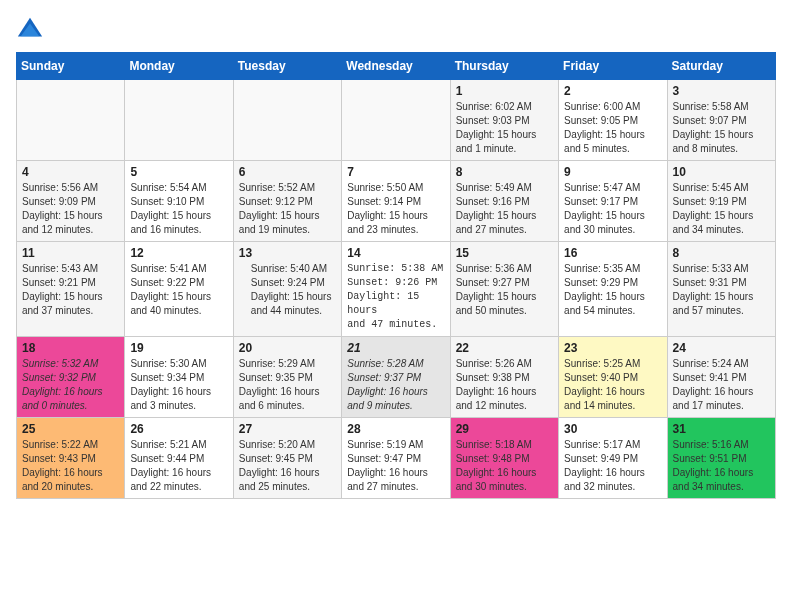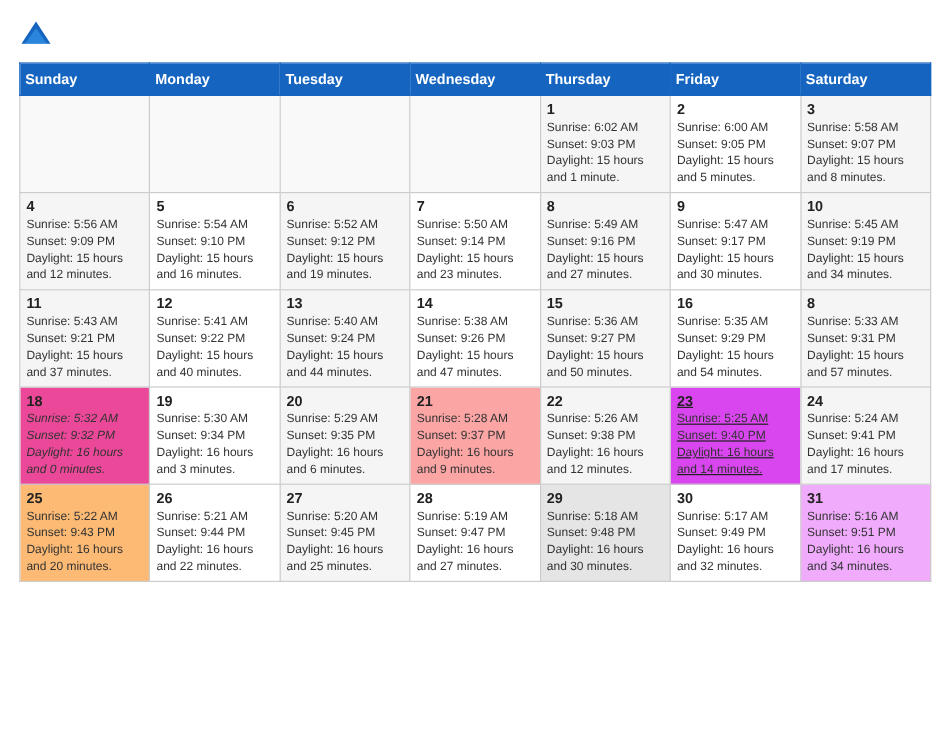--- a/index.html
+++ b/index.html
@@ -220,28 +220,28 @@
         </td>
         <td style="background: rgb(255, 255, 255);">
           <span class="day-number">12</span>
           <div class="cell-content" style="white-space: pre-line;">Sunrise: 5:41 AM
 Sunset: 9:22 PM
 Daylight: 15 hours
 and 40 minutes.</div>
         </td>
         <td style="background: rgb(245, 245, 245);">
           <span class="day-number">13</span>
-          <div class="cell-content" style="white-space: pre-line;">Sunrise: 5:40 AM
+          <div class="cell-content" style="white-space: pre-line; margin-left: 12px;">Sunrise: 5:40 AM
 Sunset: 9:24 PM
 Daylight: 15 hours
 and 44 minutes.</div>
         </td>
         <td style="background: rgb(255, 255, 255);">
           <span class="day-number">14</span>
-          <div class="cell-content" style="white-space: pre-line;">Sunrise: 5:38 AM
+          <div class="cell-content" style="white-space: pre-line; font-family: Liberation Mono, monospace;">Sunrise: 5:38 AM
 Sunset: 9:26 PM
 Daylight: 15 hours
 and 47 minutes.</div>
         </td>
         <td style="background: rgb(245, 245, 245);">
           <span class="day-number">15</span>
           <div class="cell-content" style="white-space: pre-line;">Sunrise: 5:36 AM
 Sunset: 9:27 PM
 Daylight: 15 hours
 and 50 minutes.</div>
@@ -276,35 +276,35 @@
 Daylight: 16 hours
 and 3 minutes.</div>
         </td>
         <td style="background: rgb(245, 245, 245);">
           <span class="day-number">20</span>
           <div class="cell-content" style="white-space: pre-line;">Sunrise: 5:29 AM
 Sunset: 9:35 PM
 Daylight: 16 hours
 and 6 minutes.</div>
         </td>
-        <td style="background: #fca5a5;">
+        <td style="background: #e5e5e5; font-style: italic;">
           <span class="day-number">21</span>
           <div class="cell-content" style="white-space: pre-line;">Sunrise: 5:28 AM
 Sunset: 9:37 PM
 Daylight: 16 hours
 and 9 minutes.</div>
         </td>
         <td style="background: rgb(245, 245, 245);">
           <span class="day-number">22</span>
           <div class="cell-content" style="white-space: pre-line;">Sunrise: 5:26 AM
 Sunset: 9:38 PM
 Daylight: 16 hours
 and 12 minutes.</div>
         </td>
-        <td style="background: #d946ef; text-decoration: underline;">
+        <td style="background: #fef9c3;">
           <span class="day-number">23</span>
           <div class="cell-content" style="white-space: pre-line;">Sunrise: 5:25 AM
 Sunset: 9:40 PM
 Daylight: 16 hours
 and 14 minutes.</div>
         </td>
         <td style="background: rgb(245, 245, 245);">
           <span class="day-number">24</span>
           <div class="cell-content" style="white-space: pre-line;">Sunrise: 5:24 AM
 Sunset: 9:41 PM
@@ -334,35 +334,35 @@
 Daylight: 16 hours
 and 25 minutes.</div>
         </td>
         <td style="background: rgb(255, 255, 255);">
           <span class="day-number">28</span>
           <div class="cell-content" style="white-space: pre-line;">Sunrise: 5:19 AM
 Sunset: 9:47 PM
 Daylight: 16 hours
 and 27 minutes.</div>
         </td>
-        <td style="background: #e5e5e5;">
+        <td style="background: #ec4899;">
           <span class="day-number">29</span>
           <div class="cell-content" style="white-space: pre-line;">Sunrise: 5:18 AM
 Sunset: 9:48 PM
 Daylight: 16 hours
 and 30 minutes.</div>
         </td>
         <td style="background: rgb(255, 255, 255);">
           <span class="day-number">30</span>
           <div class="cell-content" style="white-space: pre-line;">Sunrise: 5:17 AM
 Sunset: 9:49 PM
 Daylight: 16 hours
 and 32 minutes.</div>
         </td>
-        <td style="background: #f0abfc; margin-left: 32px;">
+        <td style="background: #22c55e; margin-left: 32px;">
           <span class="day-number">31</span>
           <div class="cell-content" style="white-space: pre-line;">Sunrise: 5:16 AM
 Sunset: 9:51 PM
 Daylight: 16 hours
 and 34 minutes.</div>
         </td>
       </tr>
     </tbody>
 </table>
 

